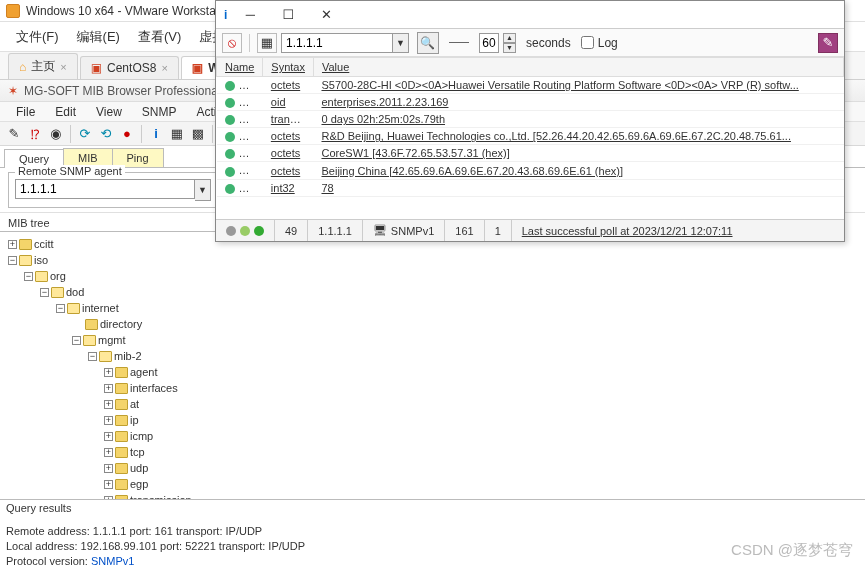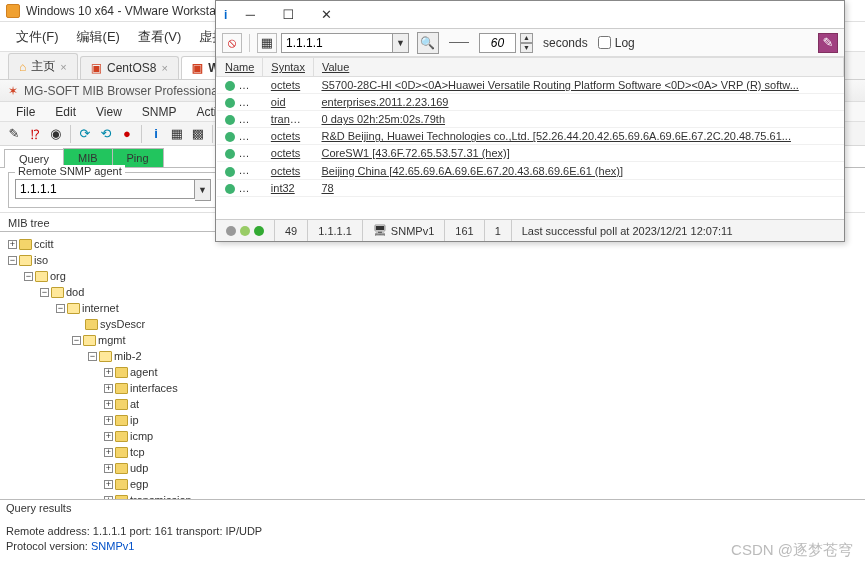--- a/index.html
+++ b/index.html
@@ -30,21 +30,21 @@
 .app-menubar { height: 20px; display: flex; align-items: center; padding: 0 6px; gap: 0; background: #f8f8f8; border-bottom: 1px solid #e0e0e0; }
 .app-menu-item { padding: 2px 10px; font-size: 12px; cursor: default; }
 
 
 .app-toolbar { height: 24px; display: flex; align-items: center; padding: 0 4px; gap: 1px; background: #f4f4f4; border-bottom: 1px solid #d8d8d8; }
 .tb-btn { width: 20px; height: 20px; display: flex; align-items: center; justify-content: center; cursor: pointer; font-size: 13px; }
 .tb-sep { width:1px; height:18px; background:#ccc; margin:0 3px; }
 
 
 .q-tabs { height: 22px; display: flex; align-items: flex-end; padding: 0 4px; gap: 0; border-bottom: 1px solid #bbb; }
-.q-tab { padding: 3px 14px; border: 1px solid #bbb; border-bottom: none; background: #22c55e; font-size: 11px; cursor: pointer; margin-right: -1px; }
+.q-tab { padding: 3px 14px; border: 1px solid #bbb; border-bottom: none; background: #fef9c3; font-size: 11px; cursor: pointer; margin-right: -1px; }
 .q-tab.active { background: #fff; position: relative; top: 1px; }
 
 
 .q-panel { padding: 4px 8px; display: flex; gap: 30px; border-bottom: 1px solid #e0e0e0; }
 .fieldset { border: 1px solid #bbb; padding: 6px; position: relative; }
 .legend { position: absolute; top: -8px; left: 6px; background: #fff; padding: 0 3px; font-size: 11px; }
 .combo { display: flex; }
 .combo input { width: 180px; height: 20px; border: 1px solid #999; padding: 0 4px; font-size: 12px; }
 .combo .dd { width: 16px; border: 1px solid #999; border-left: none; background: #eee; display:flex; align-items:center; justify-content:center; cursor:pointer; font-size:9px; }
 .sq-btn { width:22px; height:22px; border:1px solid #999; background:#eee; margin-left:4px; display:flex;align-items:center;justify-content:center; cursor:pointer; }
@@ -60,21 +60,21 @@
 .folder.open { background: #ffe89a; }
 .ch { padding-left: 16px; }
 
 
 .info-win { position: absolute; left: 215px; top: 0; width: 630px; height: 242px; background: #fff; border: 1px solid #888; box-shadow: 2px 2px 6px rgba(0,0,0,.2); display: flex; flex-direction: column; }
 .info-title { height: 28px; display: flex; align-items: center; padding: 0 8px; gap: 8px; border-bottom: 1px solid #ccc; }
 .info-title .t { flex: 1; font-size: 13px; }
 .win-btn { width: 30px; height: 22px; display:flex; align-items:center; justify-content:center; cursor:pointer; font-size:13px;}
 .info-tb { height: 28px; display:flex; align-items:center; padding: 0 6px; gap:4px; border-bottom:1px solid #ddd; background:#fafafa; }
 .info-tb input.host { width: 112px; height:20px; border:1px solid #999; padding:0 4px; font-size:12px; }
-.info-tb input.num { width: 37px; height:20px; border:1px solid #999; text-align:center; font-size:12px;font-style:italic; }
+.info-tb input.num { width: 20px; height:20px; border:1px solid #999; text-align:center; font-size:12px; }
 .spin { width:13px; display:flex; flex-direction:column; }
 .spin div { height:10px; border:1px solid #999; background:#eee; font-size:7px; display:flex;align-items:center;justify-content:center; cursor:pointer;}
 .cb { display:flex; align-items:center; gap:4px; font-size:12px; }
 
 .info-table { flex:1; overflow:auto;text-decoration:underline; }
 .info-table table { width:100%; border-collapse: collapse; font-size:11px; }
 .info-table th { text-align:left; padding: 3px 8px; border: 1px solid #ddd; background: #f5f5f5; font-weight: normal; }
 .info-table td { padding: 2px 8px; border-bottom: 1px solid #f0f0f0; white-space: nowrap; overflow: hidden; text-overflow: ellipsis; max-width: 0; }
 .info-table td:first-child { width: 130px; }
 .info-table td:nth-child(2) { width: 68px; }
@@ -238,21 +238,21 @@
           <div class="ch">
             <div class="tn">
                 <span class="pm">−</span>
                 <span class="folder open"></span>
                 <span>internet</span>
               </div>
             <div class="ch">
               <div class="tn">
                   <span style="width:11px;"></span>
                   <span class="folder"></span>
-                  <span>sysDescr</span>
+                  <span>directory</span>
                 </div>
               <div class="tn">
                   <span class="pm">−</span>
                   <span class="folder open"></span>
                   <span>mgmt</span>
                 </div>
               <div class="ch">
                 <div class="tn">
                     <span class="pm">−</span>
                     <span class="folder open"></span>
@@ -400,27 +400,28 @@
         <span class="dot" style="background:#3a3"></span>
       </div>
       <div class="cell">49</div>
       <div class="cell">1.1.1.1</div>
       <div class="cell">
           <span>🖥</span>
           <span>SNMPv1</span>
         </div>
       <div class="cell">161</div>
       <div class="cell">1</div>
-      <div class="cell" style="flex:1;border-right:none;">Last successful poll at 2023/12/21 12:07:11</div>
+      <div class="cell" style="flex:1;border-right:none;text-decoration:underline;">Last successful poll at 2023/12/21 12:07:11</div>
     </div>
   </div>
 </div>
 
 <div class="qr-sep"></div>
 <div class="qr-label">Query results</div>
 <div class="qr-body">
   <div style="height:6px;"></div>
   <div>Remote address: 1.1.1.1  port: 161 transport: IP/UDP</div>
+  <div>Local address: 192.168.99.101  port: 52221 transport: IP/UDP</div>
   <div><span>Protocol version: </span><span class="blue">SNMPv1</span></div>
 
 </div>
 
 <div class="wm">CSDN @逐梦苍穹</div>
 
 </body></html>

